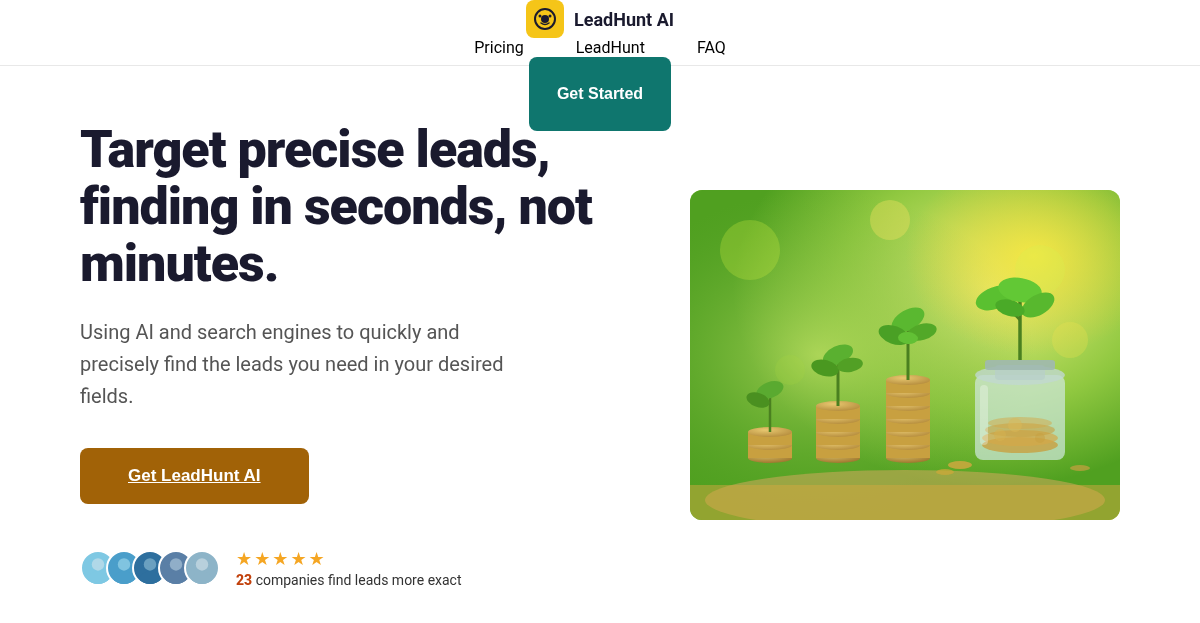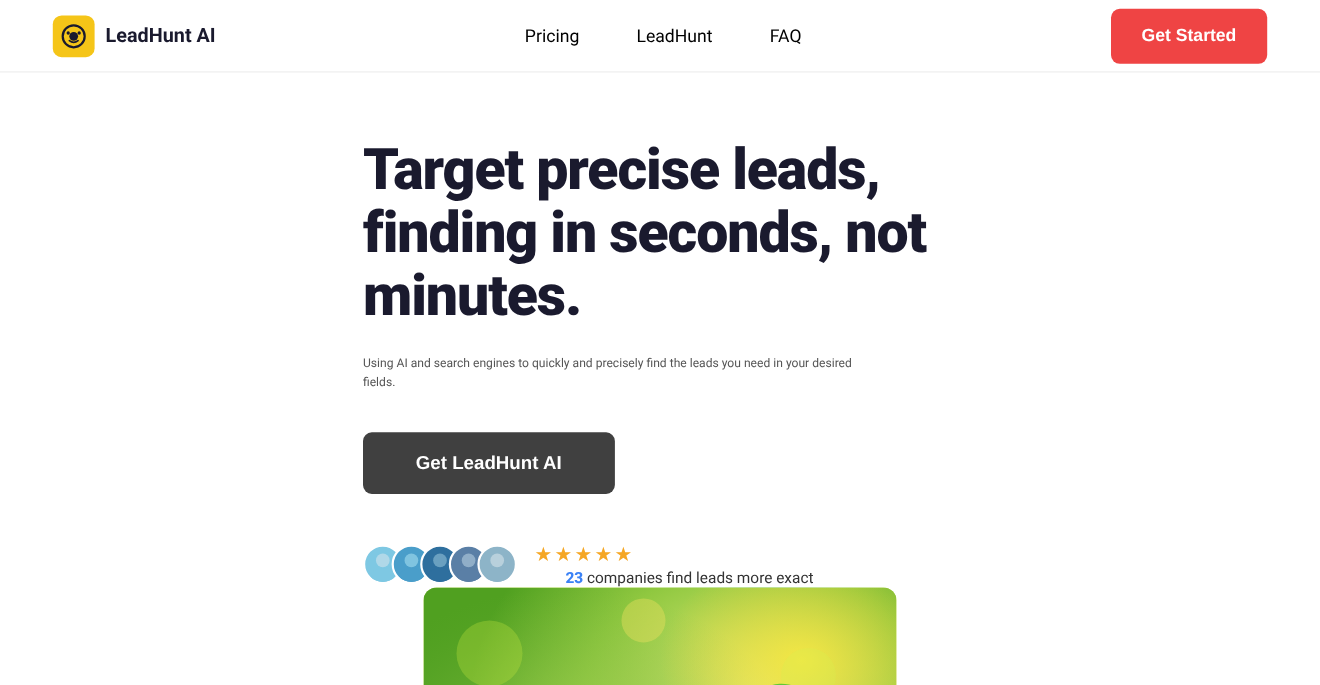--- a/index.html
+++ b/index.html
@@ -13,20 +13,21 @@
 
     
     nav {
       background: #fff;
       display: flex;
       align-items: center;
       justify-content: space-between;
       padding: 0 48px;
       height: 66px;
       border-bottom: 1px solid #e8e8e8;
+      flex-direction: column;
     }
     .nav-logo {
       display: flex;
       align-items: center;
       gap: 10px;
     }
     .logo-icon {
       width: 38px;
       height: 38px;
       background: #f5c518;
@@ -46,69 +47,69 @@
       align-items: center;
       gap: 52px;
     }
     .nav-link {
       font-size: 16px;
       color: #000000;
       text-decoration: none;
       font-weight: 400;
     }
     .btn-get-started {
-      background: #ef4444;
+      background: #0f766e;
       color: #fff;
       border: none;
       border-radius: 8px;
-      padding: 16px 28px;
+      padding: 28px 28px;
       font-size: 16px;
       font-weight: 600;
       cursor: pointer;
     }
 
     
     .hero {
       display: flex;
       align-items: center;
       justify-content: space-between;
       padding: 60px 80px 40px 80px;
       background: #fff;
       height: calc(623px - 66px);
-      flex-direction: column;
     }
     .hero-left {
       max-width: 540px;
     }
     .hero-headline {
       font-size: 52px;
       font-weight: 900;
       color: #1a1a2e;
       line-height: 1.1;
       margin-bottom: 24px;
       letter-spacing: -1px;
     }
     .hero-subtext {
-      font-size: 11px;
+      font-size: 20px;
       color: #555;
       line-height: 1.6;
       margin-bottom: 36px;
       max-width: 460px;
     }
     .btn-cta {
-      background: #404040;
+      background: #a16207;
       color: #fff;
       border: none;
       border-radius: 8px;
       padding: 18px 48px;
       font-size: 17px;
       font-weight: 600;
       cursor: pointer;
       display: inline-block;
       margin-bottom: 36px;
+      text-decoration: underline;
     }
     .social-proof {
       display: flex;
       align-items: center;
       gap: 16px;
       margin-top: 8px;
     }
     .avatars {
       display: flex;
     }
@@ -141,22 +142,21 @@
       color: #f5a623;
       font-size: 18px;
       letter-spacing: 2px;
     }
     .proof-label {
       font-size: 14px;
       color: #333;
     }
     .proof-label strong {
       font-weight: 800;
-      color: #3b82f6;
-      margin-left: 28px;
+      color: #c2410c;
     }
 
     
     .hero-image {
       width: 430px;
       height: 330px;
       border-radius: 12px;
       overflow: hidden;
       flex-shrink: 0;
       background: linear-gradient(135deg, #a8d05a 0%, #c8e86a 20%, #7ec850 40%, #d4e87a 60%, #f0d060 80%, #e8c840 100%);

